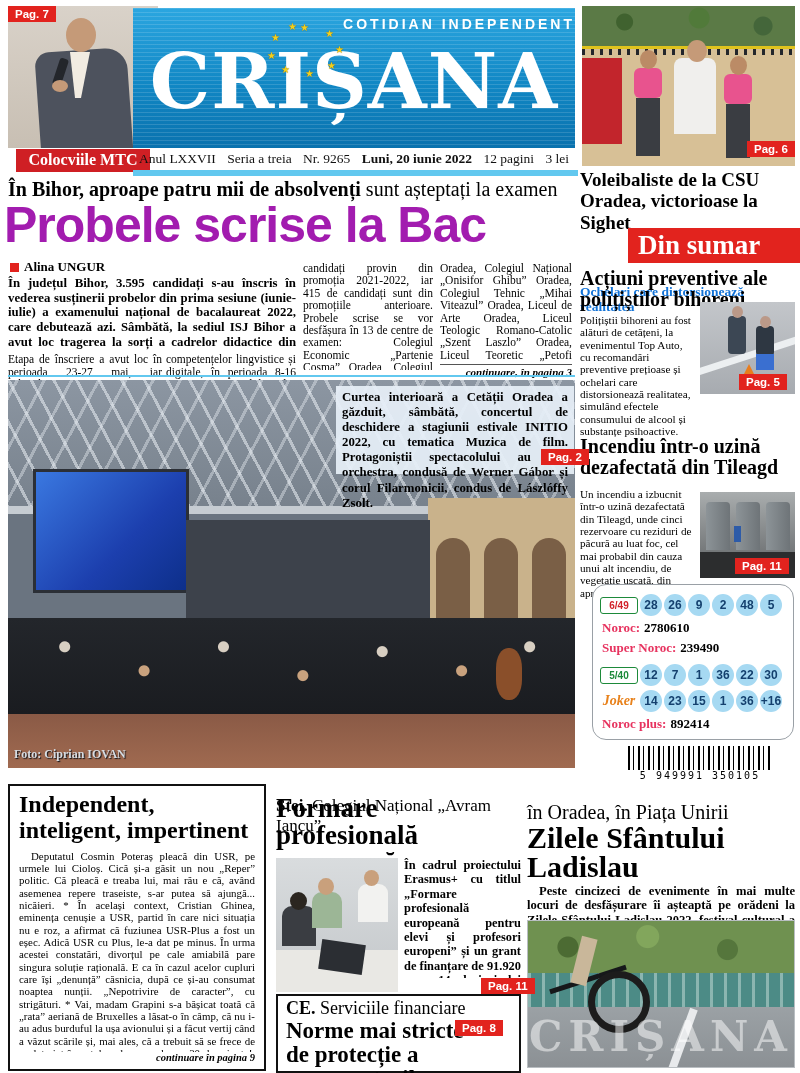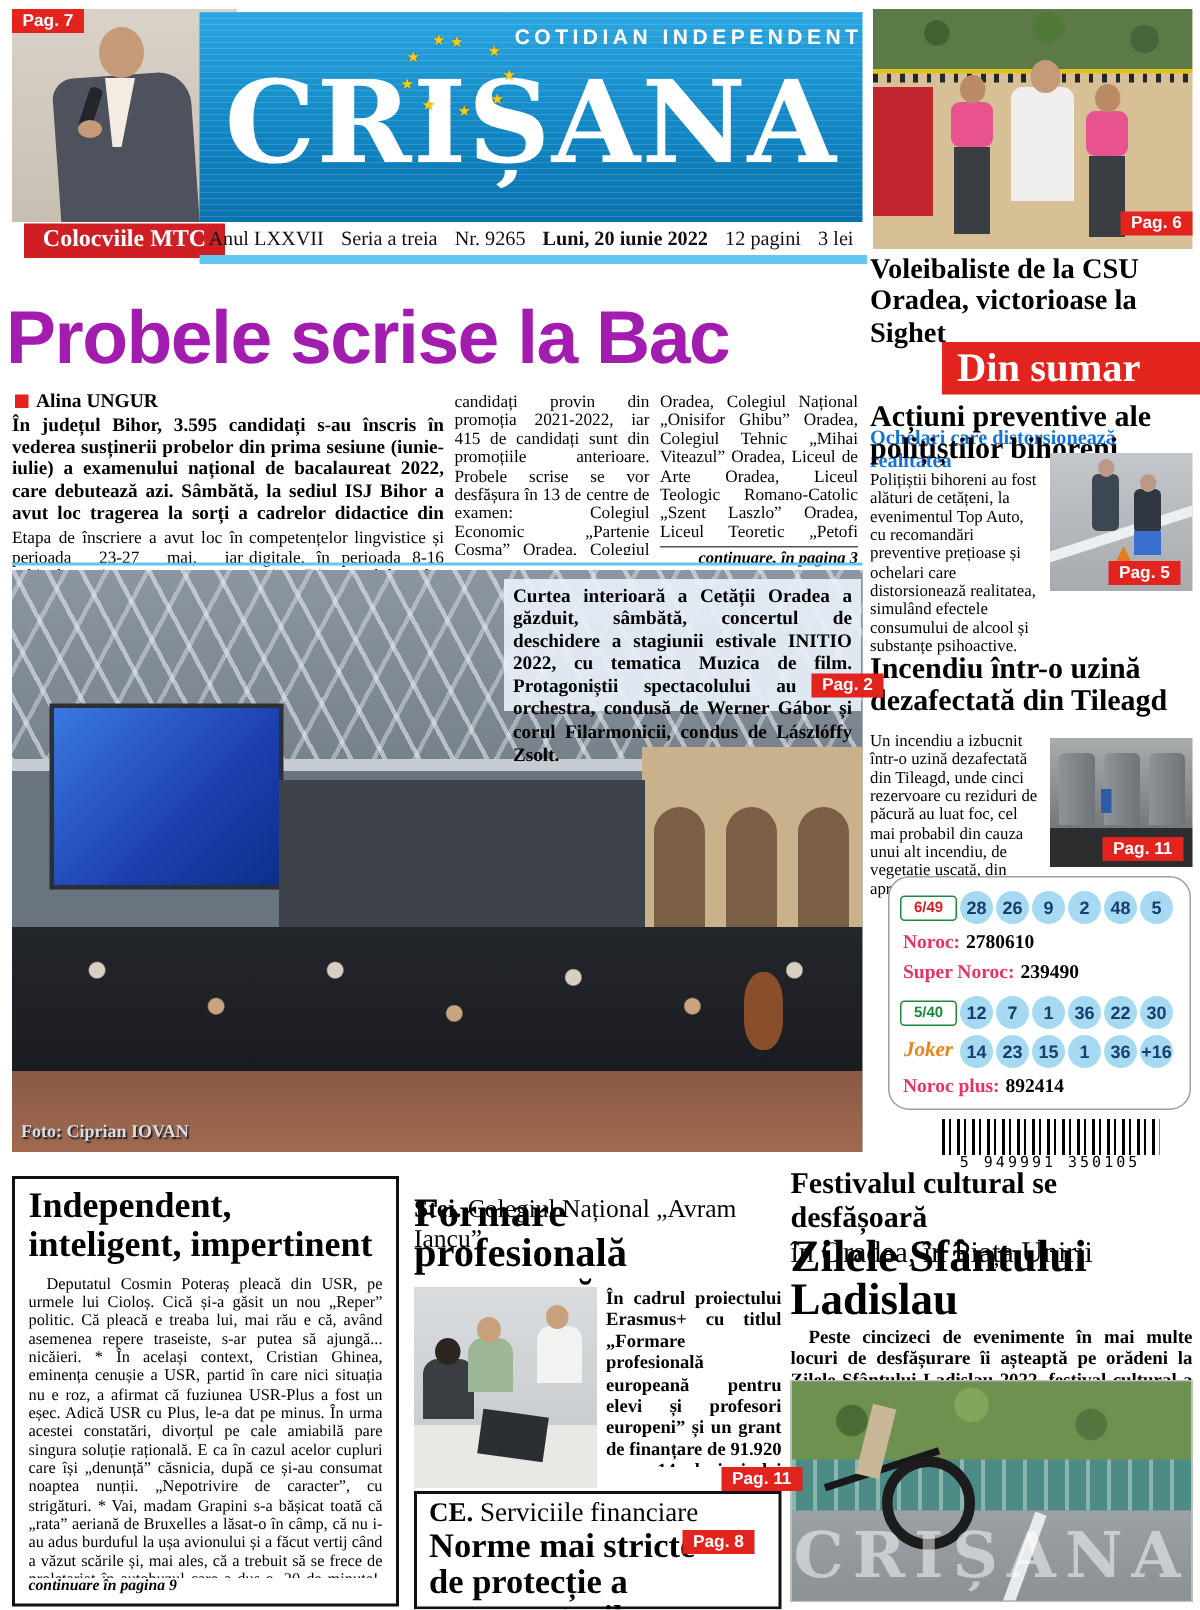--- a/index.html
+++ b/index.html
@@ -136,21 +136,21 @@
   .pc-caption { left:336px; top:386px; width:238px; height:88px; background:rgba(230,239,247,.93); padding:4px 6px;
       font-weight:bold; font-size:12.8px; line-height:1.18; z-index:5; overflow:visible; }
   .pag2 { left:541px; top:449px; }
   .photo-credit { left:14px; top:747px; font-size:12px; font-weight:bold; color:#d7dce2;
       text-shadow:1px 1px 1px #14161a; z-index:5; }
 
   
   .opinion { left:8px; top:784px; width:258px; height:287px; border:2px solid #111; padding:6px 9px; }
   .opinion h2 { font-size:24px; line-height:1.08; font-weight:bold; margin-bottom:6px; }
   .opinion .body { font-size:10.9px; line-height:1.13; text-align:justify; height:202px; overflow:hidden; text-indent:12px; }
-  .opinion .cont { display:block; text-align:left; font-size:10.5px; font-style:italic; font-weight:bold; }
+  .opinion .cont { display:block; text-align:right; font-size:10.5px; font-style:italic; font-weight:bold; }
 
   .erasmus-kicker { left:276px; top:776px; width:245px; font-size:17px;margin-top:20px; }
   .erasmus-kicker .b { font-weight:bold; }
   .erasmus-head { left:276px; top:795px; width:245px; font-size:27px; font-weight:bold; line-height:1.0; }
   .photo-class { left:276px; top:858px; width:122px; height:134px; background:linear-gradient(#d9dcde,#c3c7ca); overflow:hidden; }
   .cl-p1 { position:absolute; left:6px; top:48px; width:34px; height:40px; background:#3a3d42; border-radius:10px 10px 0 0; }
   .cl-p1h { position:absolute; left:14px; top:34px; width:17px; height:18px; border-radius:50%; background:#2b2620; }
   .cl-p2 { position:absolute; left:36px; top:34px; width:30px; height:36px; background:#9cb696; border-radius:10px 10px 0 0; }
   .cl-p2h { position:absolute; left:42px; top:20px; width:16px; height:17px; border-radius:50%; background:#c9a07c; }
   .cl-p3 { position:absolute; left:82px; top:26px; width:30px; height:38px; background:#f2f2f0; border-radius:9px 9px 0 0; }
@@ -301,20 +301,23 @@
       <span class="ball">36</span>
       <span class="ball">+16</span>
     </div>
     <div class="lot-text">
       <span class="lbl">Noroc plus:</span><span class="val">892414</span>
     </div>
   </div>
   <div class="abs barcode"></div>
   <div class="abs barcode-digits">5 949991 350105</div>
 
+  <div class="abs lead-kicker">
+    <span class="b">În Bihor, aproape patru mii de absolvenți</span><span> sunt așteptați la examen</span>
+  </div>
   <div class="abs lead-headline">Probele scrise la Bac</div>
   <div class="abs byline">
     <span class="sq"></span>
     <span>Alina UNGUR</span>
   </div>
   <div class="abs lead-par just">În județul Bihor, 3.595 candidați s-au înscris în vederea susținerii probelor din prima sesiune (iunie-iulie) a examenului național de bacalaureat 2022, care debutează azi. Sâmbătă, la sediul ISJ Bihor a avut loc tragerea la sorți a cadrelor didactice din comisiile din centrele de examen și centrele zonale de evaluare.</div>
   <div class="abs colA just">Etapa de înscriere a avut loc în perioada 23-27 mai, iar echivalarea și recunoașterea</div>
   <div class="abs colB just">competențelor lingvistice și digitale, în perioada 8-16 iunie. Din totalul celor înscriși, 3.180</div>
   <div class="abs colC just">candidați provin din promoția 2021-2022, iar 415 de candidați sunt din promoțiile anterioare. Probele scrise se vor desfășura în 13 de centre de examen: Colegiul Economic „Partenie Cosma” Oradea, Colegiul Național „Emanuil Gojdu” Oradea, Colegiul Național „Mihai Eminescu”</div>
   <div class="abs colD just">Oradea, Colegiul Național „Onisifor Ghibu” Oradea, Colegiul Tehnic „Mihai Viteazul” Oradea, Liceul de Arte Oradea, Liceul Teologic Romano-Catolic „Szent Laszlo” Oradea, Liceul Teoretic „Petofi Sandor” Săcueni, Colegiul...</div>
@@ -364,21 +367,21 @@
 
   <div class="abs ce-box">
     <div class="ce-kicker">
       <span class="b">CE.</span><span> Serviciile financiare</span>
     </div>
     <div class="ce-head">Norme mai stricte de protecție a consumatorilor</div>
   </div>
   <div class="label-red pag8">Pag. 8</div>
 
   <div class="abs fest-kicker">
-    <span class="b">Festivalul cultural se desfășoară</span><br>
+    <br>
     <span>în Oradea, în Piața Unirii</span>
   </div>
   <div class="abs fest-head">Zilele Sfântului Ladislau</div>
   <div class="abs fest-body">
     <span>Peste cincizeci de evenimente în mai multe locuri de desfășurare îi așteaptă pe orădeni la Zilele Sfântului Ladislau 2022, festival cultural a cărui ediție cu numărul zece va avea loc între 20 și 26 iunie.</span>
     <span class="cont">amănunte în pagina 3</span>
   </div>
   <div class="abs photo-cyclist">
     <div class="cy-fol"></div>
     <div class="cy-fence"></div>

